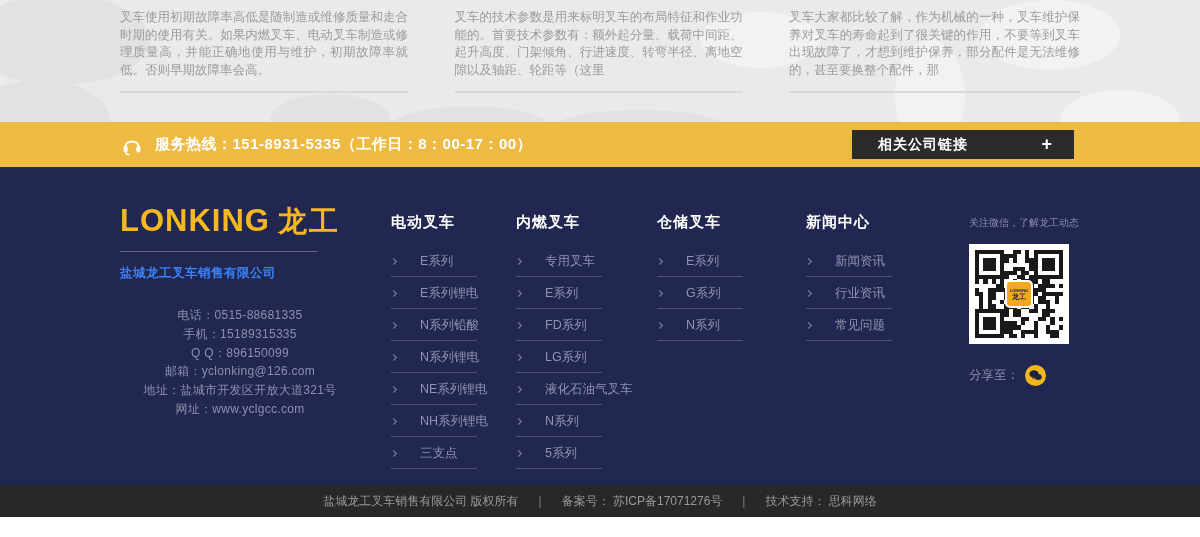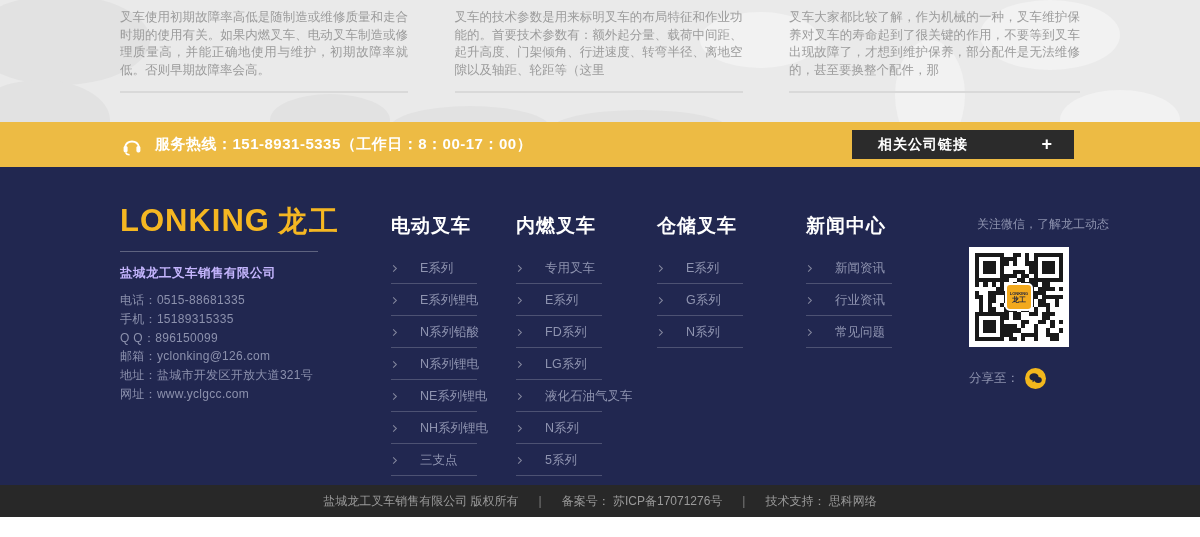--- a/index.html
+++ b/index.html
@@ -27,34 +27,34 @@
 
   
   .footer { position:relative; height:318px; background:#212750; }
   .footer-inner { position:relative; width:960px; height:100%; margin:0 auto; }
 
   .company-block { position:absolute; left:0; top:38px; width:240px; }
   .logo { display:flex; align-items:baseline; gap:8px; cursor:pointer; }
   .logo-latin { color:#f5b722; font-size:31px; font-weight:900; letter-spacing:1px; line-height:1; }
   .logo-cn { color:#f5b722; font-size:29px; font-weight:900; line-height:1; letter-spacing:2px; }
   .logo-divider { margin-top:15px; width:198px; border-bottom:1px solid rgba(255,255,255,.28); }
-  .company-name { margin-top:13px; font-size:12.5px; font-weight:bold; color:#c4b5fd; letter-spacing:.5px; }
+  .company-name { margin-top:13px; font-size:12.5px; font-weight:bold; color:#3b82f6; letter-spacing:.5px; }
   .contact-row { font-size:12px; line-height:18.8px; color:#8c91ad; letter-spacing:.3px; }
-  .contact-list { margin-top:9px; }
+  .contact-list { margin-top:24px;text-align:center; }
 
   .nav-col { position:absolute; top:46px; }
   .nav-col-1 { left:271px; } .nav-col-2 { left:396px; } .nav-col-3 { left:537px; } .nav-col-4 { left:686px; }
-  .nav-title { color:#ffffff; font-size:19px; font-weight:bold; letter-spacing:1px; }
+  .nav-title { color:#ffffff; font-size:15px; font-weight:bold; letter-spacing:1px; }
   .nav-list { margin-top:13px; list-style:none; }
   .nav-item { width:86px; padding:8px 0 6px; border-bottom:1px solid rgba(255,255,255,.20); white-space:nowrap; display:flex; align-items:center; gap:24px; cursor:pointer; }
   .nav-item-label { font-size:12.5px; color:#8f94b0; }
   .chev { width:5px; height:5px; border-top:1px solid rgba(255,255,255,.45); border-right:1px solid rgba(255,255,255,.45); transform:rotate(45deg); flex:0 0 auto; }
 
   .wechat-block { position:absolute; left:849px; top:49px; width:120px; }
-  .wechat-caption { font-size:12px; color:#8c91ad; white-space:nowrap;margin-left:8px; }
+  .wechat-caption { font-size:10px; color:#8c91ad; white-space:nowrap; }
   .qr-box { margin-top:14px; width:100px; height:100px; background:#ffffff; padding:6px; position:relative; }
   .qr-grid { width:88px; height:88px; display:grid; grid-template-columns:repeat(21,1fr); grid-template-rows:repeat(21,1fr); }
   .qr-grid div.on { background:#191919; }
   .qr-badge { position:absolute; left:36px; top:36px; width:28px; height:28px; background:#f2a91d; border:2px solid #ffffff; border-radius:5px; display:flex; flex-direction:column; align-items:center; justify-content:center; }
   .qr-badge .b1 { font-size:4px; font-weight:bold; color:#1d2340; letter-spacing:0; line-height:5px; }
   .qr-badge .b2 { font-size:7px; font-weight:bold; color:#1d2340; line-height:8px; }
   .share-row { margin-top:21px; display:flex; align-items:center; gap:6px; }
   .share-label { font-size:12.5px; color:#8c91ad; }
   .share-icon { width:21px; height:21px; border-radius:50%; background:#f2b71d; display:flex; align-items:center; justify-content:center; cursor:pointer; }
 

